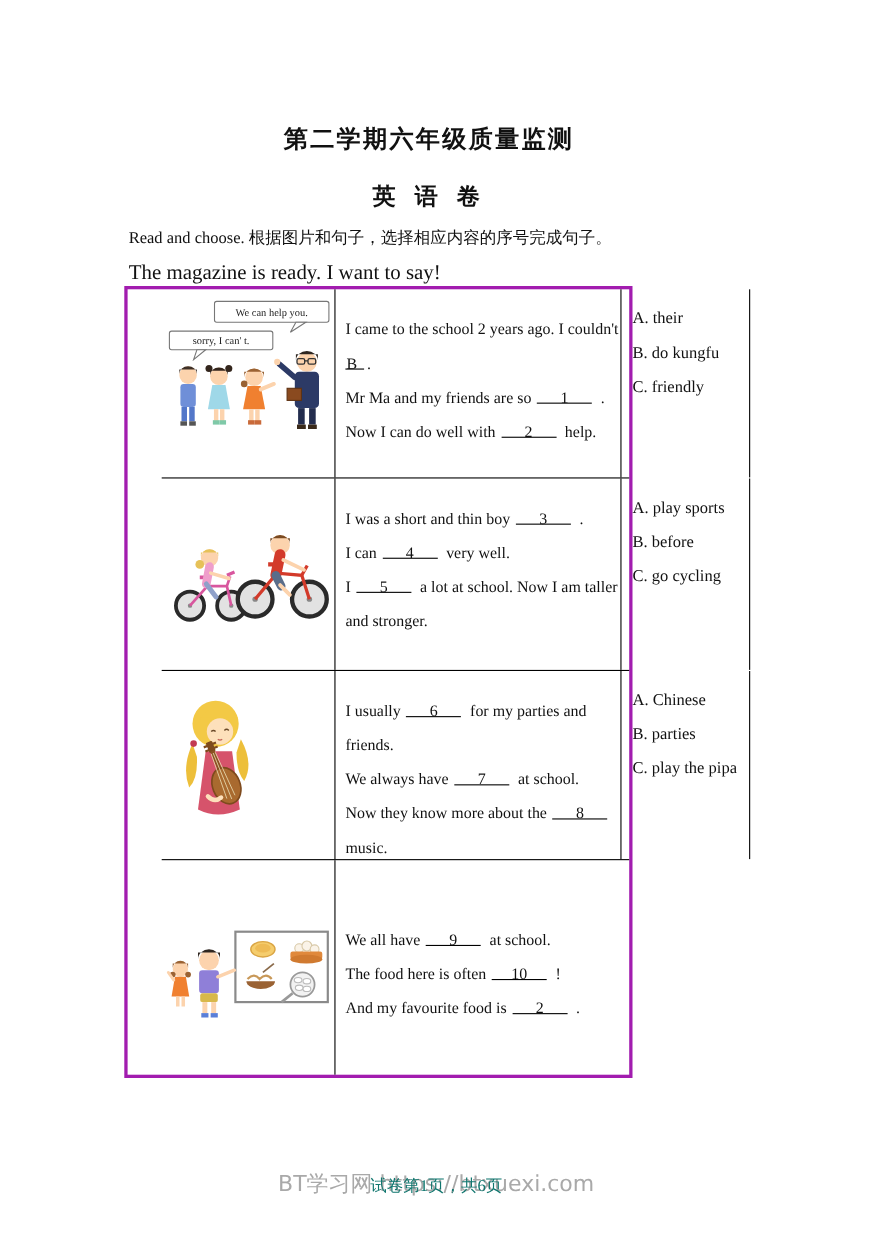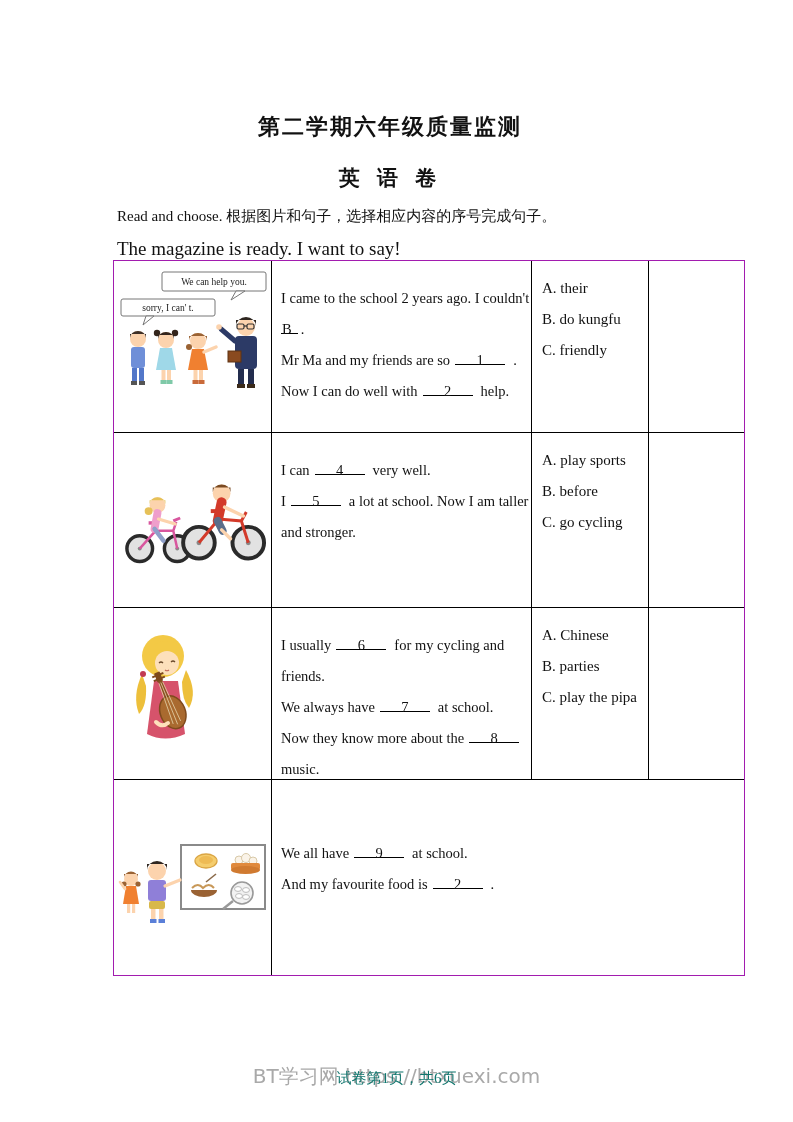--- a/index.html
+++ b/index.html
@@ -12,22 +12,22 @@
     font-family:"DejaVu Sans", sans-serif; font-weight:700; font-size:22px; letter-spacing:2px;
   }
   .subtitle {
     position:absolute; top:164px; left:113px; width:554px; text-align:center;
     font-family:"DejaVu Sans", sans-serif; font-weight:700; font-size:21px; letter-spacing:5px;
   }
   .instruction { position:absolute; top:207px; left:117px; font-size:15px; }
   .lead        { position:absolute; top:238px; left:117px; font-size:19px; }
 
   .extable {
-    position:absolute; top:260px; left:113px; width:632px;
-    border:1px solid #a21caf; box-sizing:border-box;
+    position:absolute; top:260px; left:113px; width:462px;
+    border:3px solid #a21caf; box-sizing:border-box;padding-left:31px;
   }
   .trow { display:grid; border-top:1px solid #000; box-sizing:border-box; }
   .trow:first-child { border-top:none; }
   .cols-a { grid-template-columns:157px 260px 117px 1fr; }
   .cols-b { grid-template-columns:157px 311px 1fr; }
   .r1 { height:171px; } .r2 { height:175px; } .r3 { height:172px; } .r4 { height:196px; }
   .cell { border-left:1px solid #000; box-sizing:border-box; overflow:hidden; }
   .cell:first-child { border-left:none; }
 
   .txt { padding:22px 4px 0 9px; font-size:14.5px; }
@@ -182,20 +182,21 @@
             <circle cx="103" cy="24" r="9" fill="#fcd3ad"></circle>
             <path d="M94,23 a9,8 0 0 1 18,0 l0,-5 -18,0 z" fill="#7a4a22"></path>
             <path d="M103,33 L99,52" stroke="#d33a2a" stroke-width="10" stroke-linecap="round"></path>
             <path d="M99,52 L104,62" stroke="#5a6d8a" stroke-width="8" stroke-linecap="round"></path>
             <line x1="106" y1="38" x2="125" y2="47" stroke="#fcd3ad" stroke-width="3.5" stroke-linecap="round"></line>
             <line x1="103" y1="61" x2="112" y2="70" stroke="#fcd3ad" stroke-width="3.5" stroke-linecap="round"></line>
           </g>
         </svg>
       </div>
       <div class="cell txt">
+        <div class="tline"><span>I was a short and thin boy</span><span class="blank">3</span><span class="post">.</span></div>
         <div class="tline"><span>I can</span><span class="blank">4</span><span class="post">very well.</span></div>
         <div class="tline"><span>I</span><span class="blank">5</span><span class="post">a lot at school. Now I am taller</span></div>
         <div class="tline"><span>and stronger.</span></div>
       </div>
       <div class="cell opts">
         <div class="opt">A. play sports</div>
         <div class="opt">B. before</div>
         <div class="opt">C. go cycling</div>
       </div>
       <div class="cell"></div>
@@ -221,21 +222,21 @@
             <rect x="43" y="53" width="4" height="18" fill="#8a5223"></rect>
             <ellipse cx="45" cy="87" rx="12.5" ry="17" fill="#a96a2f" stroke="#7e4a1d" stroke-width="1.5"></ellipse>
             <line x1="43" y1="55" x2="41" y2="98" stroke="#e8d9b0" stroke-width="0.7"></line>
             <line x1="45" y1="55" x2="45" y2="100" stroke="#e8d9b0" stroke-width="0.7"></line>
             <line x1="47" y1="55" x2="49" y2="98" stroke="#e8d9b0" stroke-width="0.7"></line>
           </g>
           <path d="M30,96 q6,6 12,1" fill="none" stroke="#fde0bb" stroke-width="4" stroke-linecap="round"></path>
         </svg>
       </div>
       <div class="cell txt">
-        <div class="tline"><span>I usually</span><span class="blank">6</span><span class="post">for my cycling and</span></div>
+        <div class="tline"><span>I usually</span><span class="blank">6</span><span class="post">for my parties and</span></div>
         <div class="tline"><span>friends.</span></div>
         <div class="tline"><span>We always have</span><span class="blank">7</span><span class="post">at school.</span></div>
         <div class="tline"><span>Now they know more about the</span><span class="blank">8</span></div>
         <div class="tline"><span>music.</span></div>
       </div>
       <div class="cell opts">
         <div class="opt">A. Chinese</div>
         <div class="opt">B. parties</div>
         <div class="opt">C. play the pipa</div>
       </div>
@@ -286,20 +287,21 @@
             <rect x="31" y="61" width="16" height="8" rx="2" fill="#d8b84a"></rect>
             <rect x="33" y="69" width="4.5" height="10" fill="#fcd3ad"></rect>
             <rect x="41" y="69" width="4.5" height="10" fill="#fcd3ad"></rect>
             <rect x="32" y="79" width="6.5" height="4" fill="#5a7fd8"></rect>
             <rect x="40.5" y="79" width="6.5" height="4" fill="#5a7fd8"></rect>
           </g>
         </svg>
       </div>
       <div class="cell txt low">
         <div class="tline"><span>We all have</span><span class="blank">9</span><span class="post">at school.</span></div>
+        <div class="tline"><span>The food here is often</span><span class="blank">10</span><span class="post">!</span></div>
         <div class="tline"><span>And my favourite food is</span><span class="blank">2</span><span class="post">.</span></div>
       </div>
     </div>
 
   </div>
 
   <div class="watermark">BT学习网 https://btxuexi.com</div>
   <div class="pagelabel">试卷第1页，共6页</div>
 
 </div>

